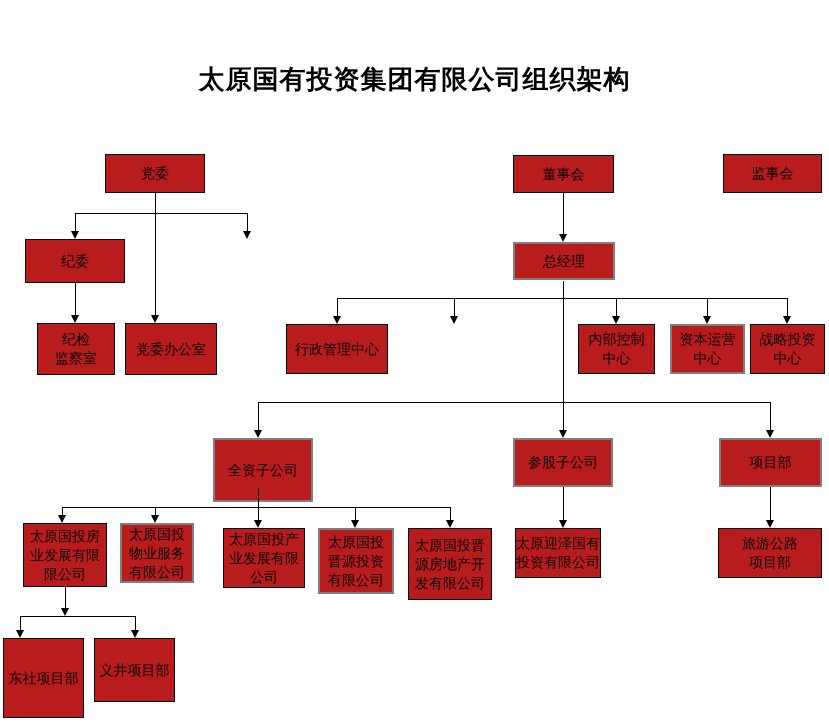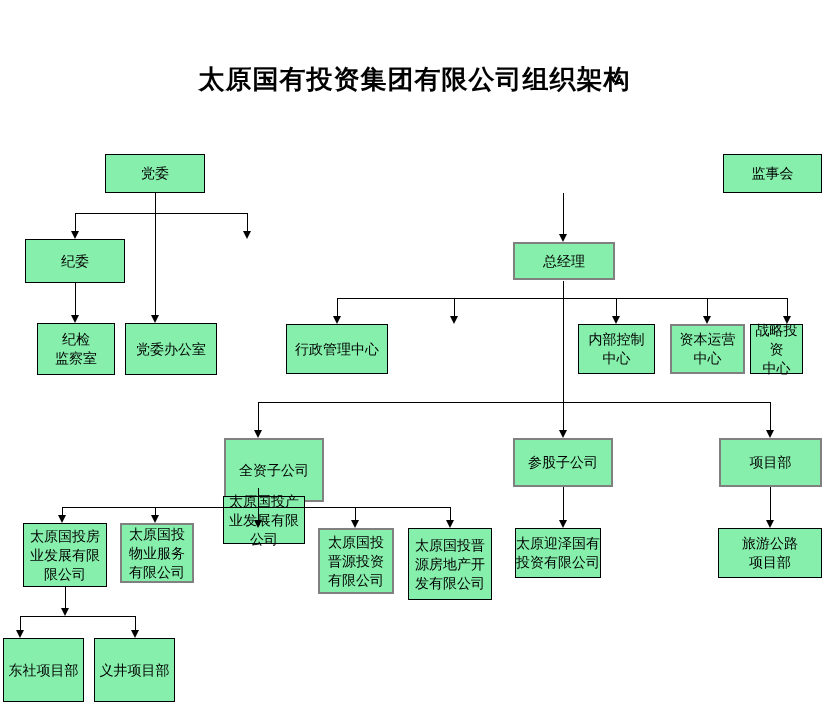--- a/index.html
+++ b/index.html
@@ -17,21 +17,21 @@
     font-size:26px;
     font-weight:bold;
     color:#000;
     letter-spacing:1px;
     white-space:nowrap;
   }
   .node{
     position:absolute;
     box-sizing:border-box;
     border:1px solid #000;
-    background:#86efac;
+    background:#b91c1c;
     display:flex;
     align-items:center;
     justify-content:center;
     text-align:center;
     font-size:14px;
     line-height:19px;
     color:#000;
     white-space:pre-line;
   }
   .node.gray{border:2px solid #808080;}
@@ -45,61 +45,62 @@
   }
 </style>
 </head>
 <body>
 
 <div id="canvas">
 
   <div class="title">太原国有投资集团有限公司组织架构</div>
 
   <div class="node" style="left:105px;top:154px;width:100px;height:39px">党委</div>
+  <div class="node" style="left:513px;top:155px;width:101px;height:38px">董事会</div>
   <div class="node" style="left:723px;top:154px;width:99px;height:39px">监事会</div>
 
   <div class="node" style="left:25px;top:239px;width:100px;height:44px">纪委</div>
   <div class="node gray" style="left:513px;top:242px;width:102px;height:38px">总经理</div>
 
   <div class="node" style="left:37px;top:323px;width:78px;height:52px">纪检
 监察室</div>
   <div class="node" style="left:125px;top:323px;width:92px;height:52px">党委办公室</div>
   <div class="node" style="left:286px;top:324px;width:102px;height:50px">行政管理中心</div>
   <div class="node" style="left:578px;top:324px;width:77px;height:50px">内部控制
 中心</div>
   <div class="node gray" style="left:670px;top:324px;width:75px;height:50px">资本运营
 中心</div>
-  <div class="node" style="left:750px;top:324px;width:53px;height:50px">战略投资
+  <div class="node" style="left:750px;top:324px;width:75px;height:50px">战略投资
 中心</div>
 
-  <div class="node gray" style="left:224px;top:438px;width:100px;height:64px">全资子公司</div>
+  <div class="node gray" style="left:213px;top:438px;width:100px;height:64px">全资子公司</div>
   <div class="node gray" style="left:513px;top:438px;width:100px;height:49px">参股子公司</div>
   <div class="node gray" style="left:719px;top:438px;width:103px;height:49px">项目部</div>
 
   <div class="node" style="left:23px;top:523px;width:84px;height:64px">太原国投房
 业发展有限
 限公司</div>
   <div class="node gray" style="left:120px;top:523px;width:74px;height:60px">太原国投
 物业服务
 有限公司</div>
-  <div class="node" style="left:223px;top:496px;width:82px;height:48px">太原国投产
+  <div class="node" style="left:223px;top:528px;width:82px;height:60px">太原国投产
 业发展有限
 公司</div>
   <div class="node gray" style="left:318px;top:528px;width:76px;height:66px">太原国投
 晋源投资
 有限公司</div>
   <div class="node" style="left:408px;top:528px;width:84px;height:72px">太原国投晋
 源房地产开
 发有限公司</div>
   <div class="node" style="left:515px;top:528px;width:86px;height:50px">太原迎泽国有
 投资有限公司</div>
   <div class="node" style="left:718px;top:528px;width:104px;height:50px">旅游公路
 项目部</div>
 
-  <div class="node" style="left:3px;top:638px;width:81px;height:64px">东社项目部</div>
+  <div class="node" style="left:3px;top:638px;width:81px;height:80px">东社项目部</div>
   <div class="node" style="left:94px;top:638px;width:81px;height:64px">义井项目部</div>
 
   <div class="vline" style="left:155px;top:193px;height:124px"></div>
   <div class="arrow" style="left:151px;top:315px"></div>
   <div class="hline" style="left:75px;top:213px;width:172px"></div>
   <div class="vline" style="left:75px;top:213px;height:20px"></div>
   <div class="arrow" style="left:71px;top:231px"></div>
   <div class="vline" style="left:247px;top:213px;height:20px"></div>
   <div class="arrow" style="left:243px;top:231px"></div>
   <div class="vline" style="left:75px;top:283px;height:34px"></div>

